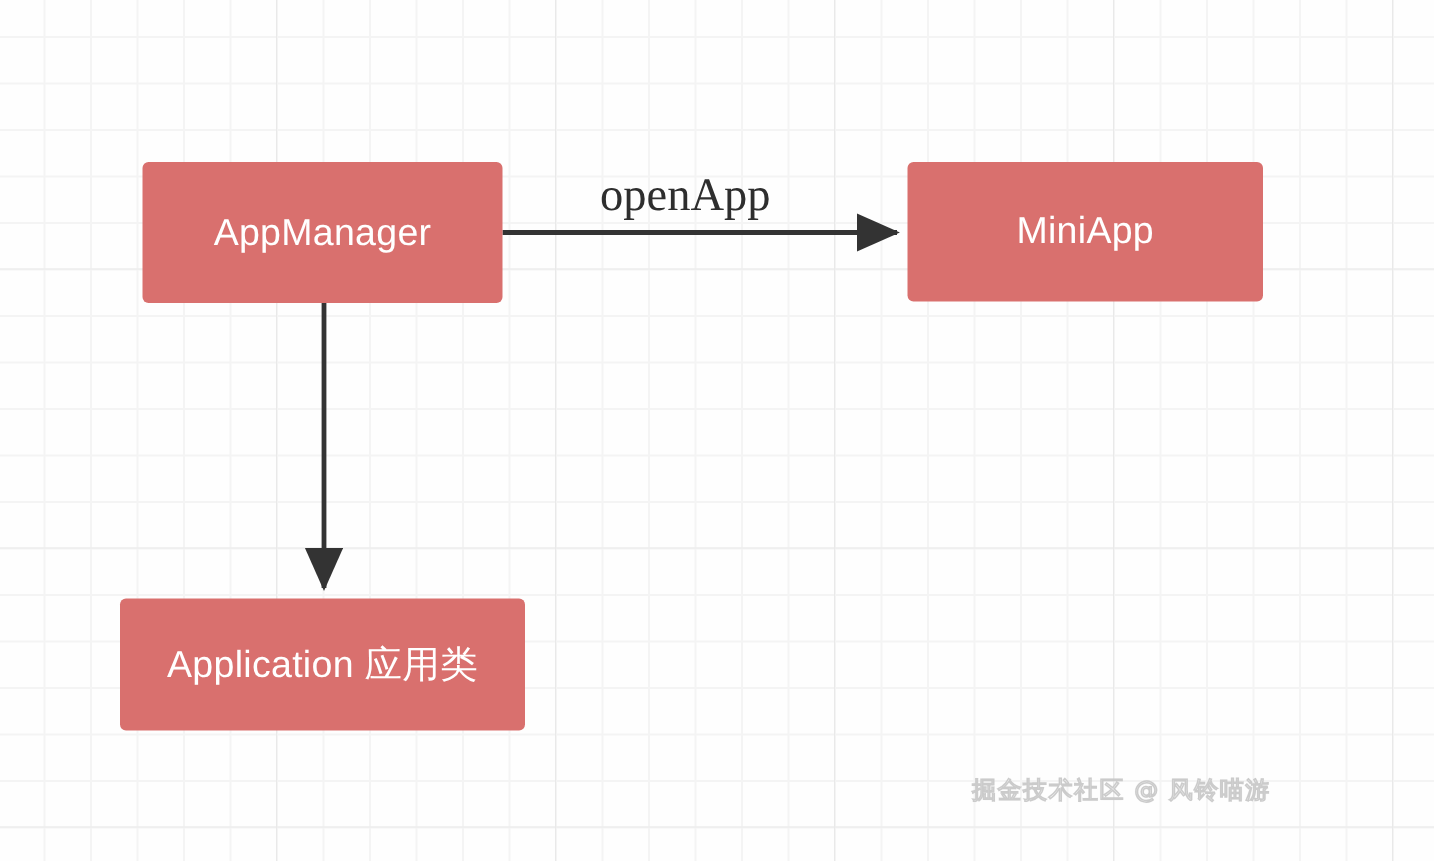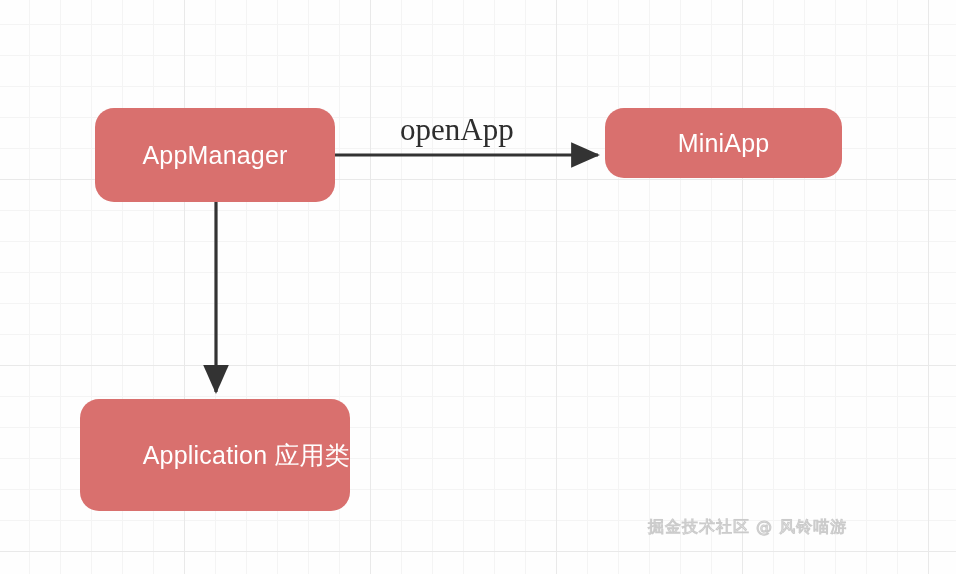--- a/index.html
+++ b/index.html
@@ -26,49 +26,48 @@
     background-position: -2px -7px, -2px -7px, -2px -7px, -2px -7px;
     font-family: "Liberation Sans", "DejaVu Sans", sans-serif;
   }
 
   .node {
     position: absolute;
     display: flex;
     align-items: center;
     justify-content: center;
     background: #d9706e;
-    border-radius: 19px;
+    border-radius: 4px;
     color: #ffffff;
     font-size: 25px;
     font-weight: 400;
     letter-spacing: 0.2px;
     box-sizing: border-box;
     text-align: center;
     line-height: 1.15;
     white-space: nowrap;
   }
 
   #node-appmanager {
     left: 95px;
     top: 108px;
     width: 240px;
     height: 94px;
   }
   #node-miniapp {
     left: 605px;
     top: 108px;
     width: 237px;
-    height: 70px;
+    height: 93px;
   }
   #node-application {
     left: 80px;
     top: 399px;
     width: 270px;
-    height: 112px;
-    justify-content: flex-end;
+    height: 88px;
   }
 
   .edge-svg {
     position: absolute;
     left: 0;
     top: 0;
     width: 956px;
     height: 574px;
     pointer-events: none;
   }

